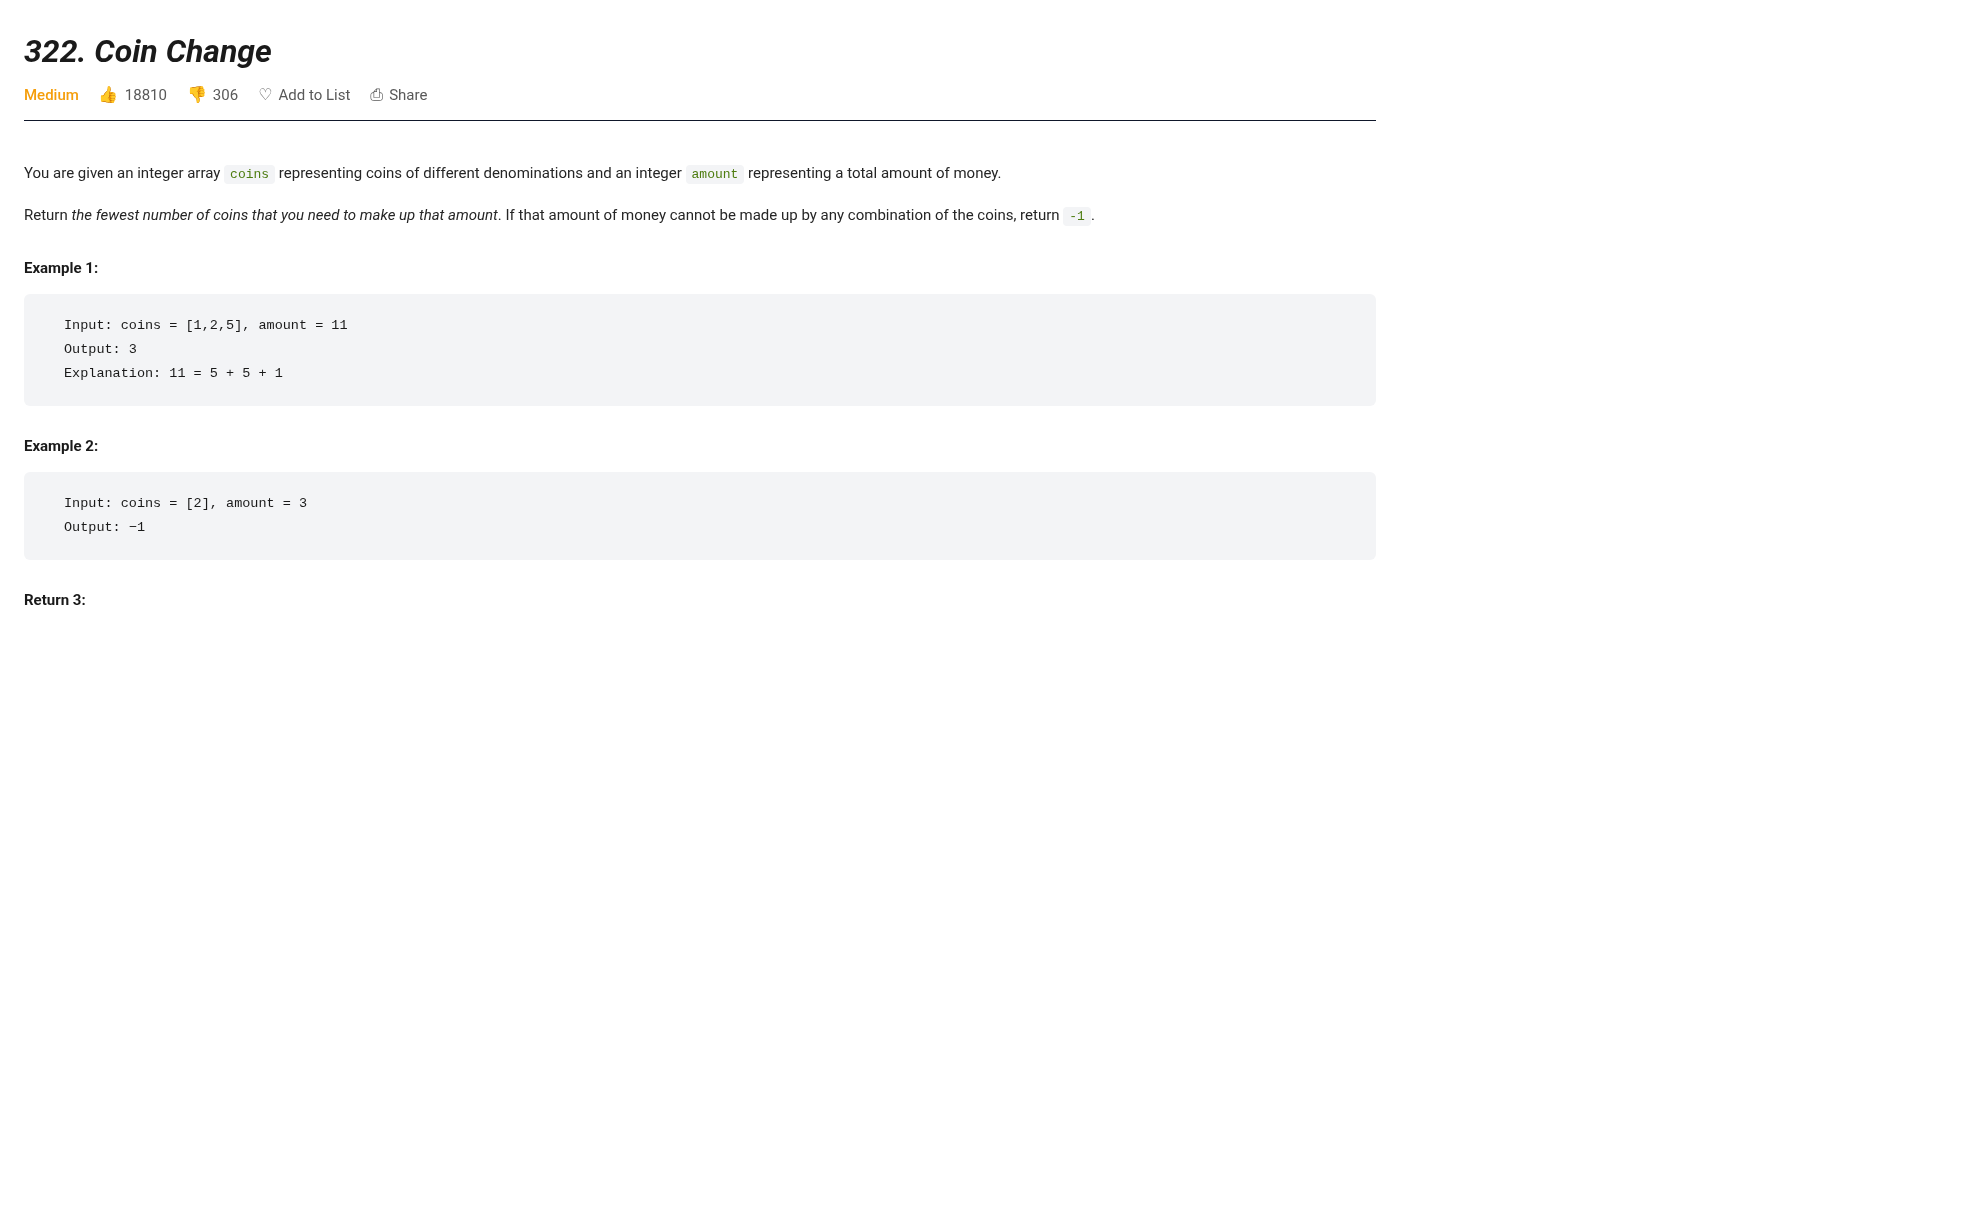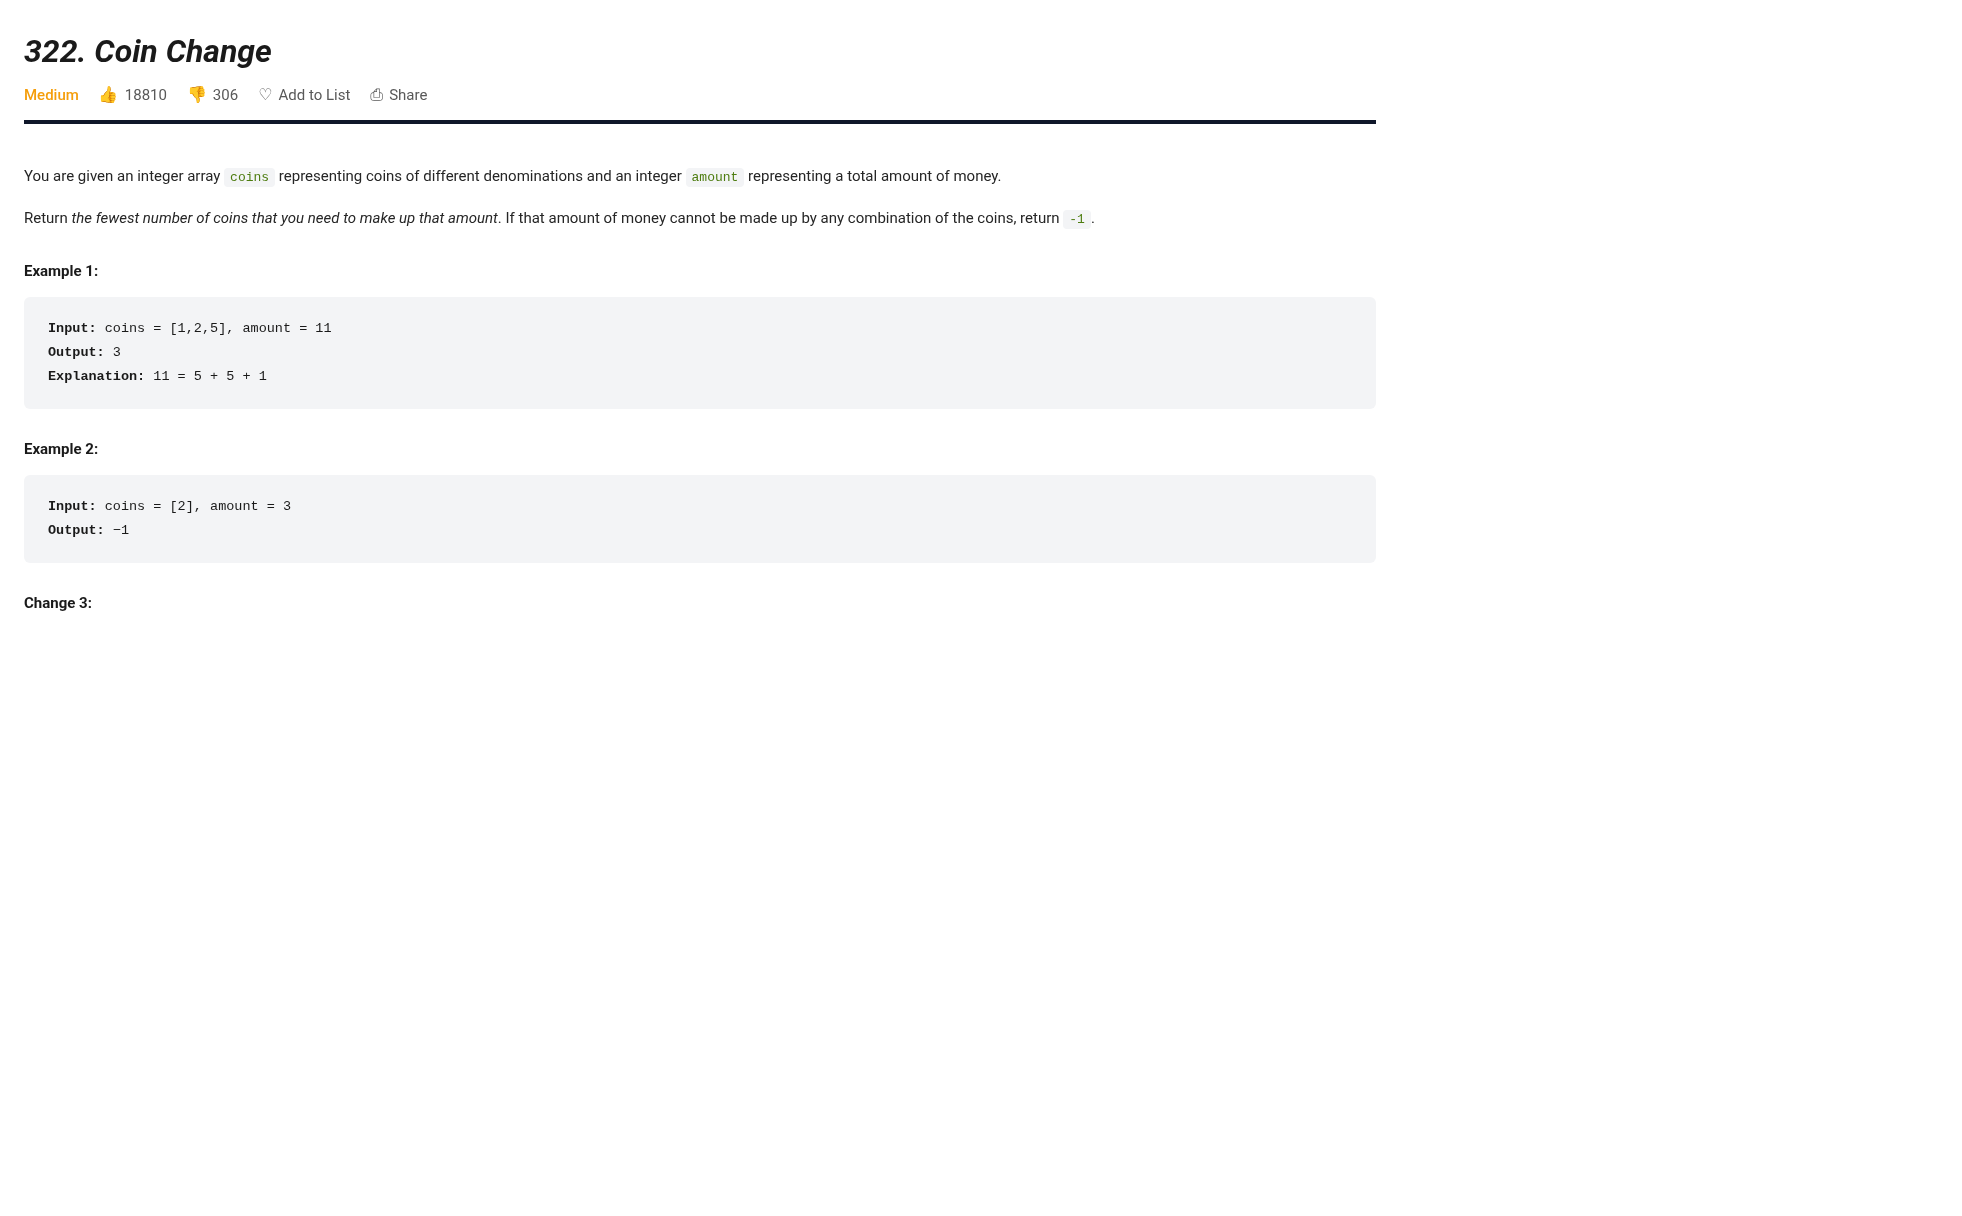--- a/index.html
+++ b/index.html
@@ -24,21 +24,21 @@
       color: #1a1a1a;
       font-style: italic;
     }
 
     .meta-row {
       display: flex;
       align-items: center;
       gap: 20px;
       margin-bottom: 20px;
       padding-bottom: 16px;
-      border-bottom: 4px solid #0f172a;
+      border-bottom: 1px solid #0f172a;
     }
 
     .difficulty-badge {
       color: #f59e0b;
       font-weight: 500;
       font-size: 15px;
     }
 
     .meta-action {
       display: flex;
@@ -91,21 +91,22 @@
       border-radius: 6px;
       padding: 20px 24px;
       font-family: "SFMono-Regular", Consolas, "Liberation Mono", Menlo, monospace;
       font-size: 13.5px;
       line-height: 1.8;
       margin-bottom: 20px;
       color: #1a1a1a;
     }
 
     .code-block .kw {
-      font-weight: 700;
+      font-weight: 400;
+      margin-left: 16px;
     }
   </style>
 </head>
 <body>
 
 <h1 class="problem-title">
   <span>322</span>. <span>Coin Change</span>
 </h1>
 
 <div class="meta-row">
@@ -148,14 +149,14 @@
     <span class="kw">Output:</span>  3<br>
     <span class="kw">Explanation:</span>  11 = 5 + 5 + 1
   </div>
 
   <div class="example-title">Example 2:</div>
   <div class="code-block">
     <span class="kw">Input:</span>  coins = [2], amount = 3<br>
     <span class="kw">Output:</span>  −1
   </div>
 
-  <div class="example-title">Change 3:</div>
+  <div class="example-title">Return 3:</div>
 </div>
 
 </body></html>

